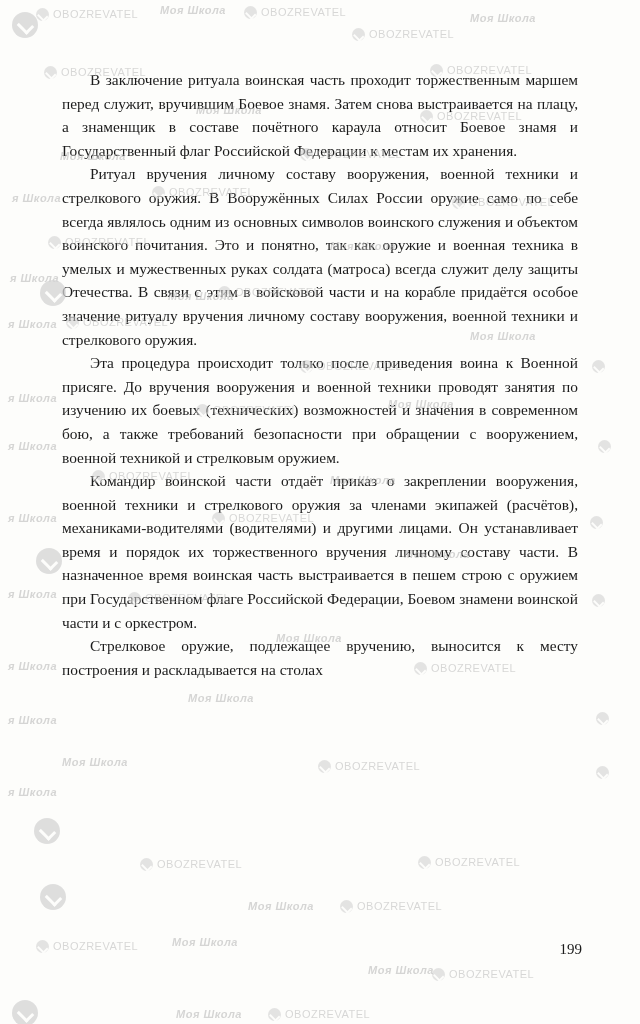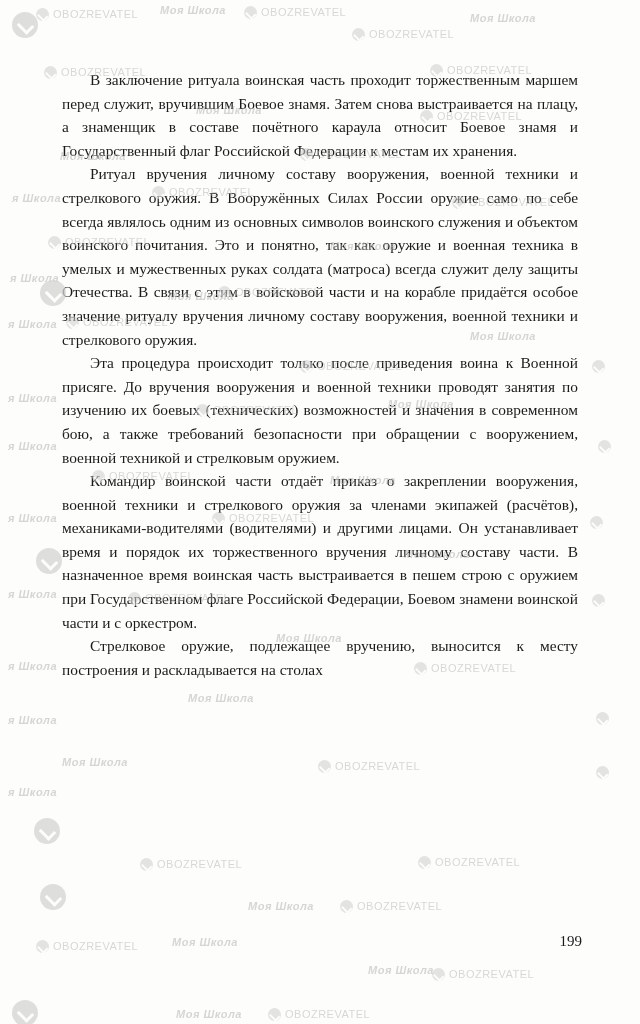--- a/index.html
+++ b/index.html
@@ -100,21 +100,21 @@
     hyphens: manual;
   }
   b {
     font-weight: normal;
   }
 
   
   .folio {
     position: absolute;
     right: 58px;
-    bottom: 74px;
+    bottom: 66px;
     font-size: 15px;
     color: #1b1b1b;
     font-family: "Liberation Serif", serif;
     z-index: 4;
   }
 </style>
 </head>
 <body>
 
 <div class="page">

